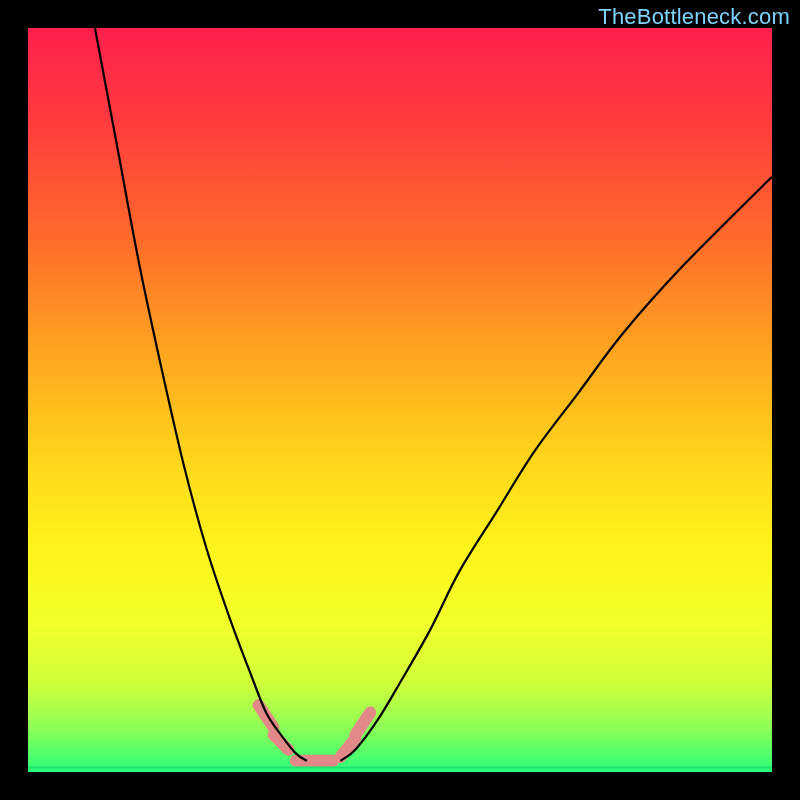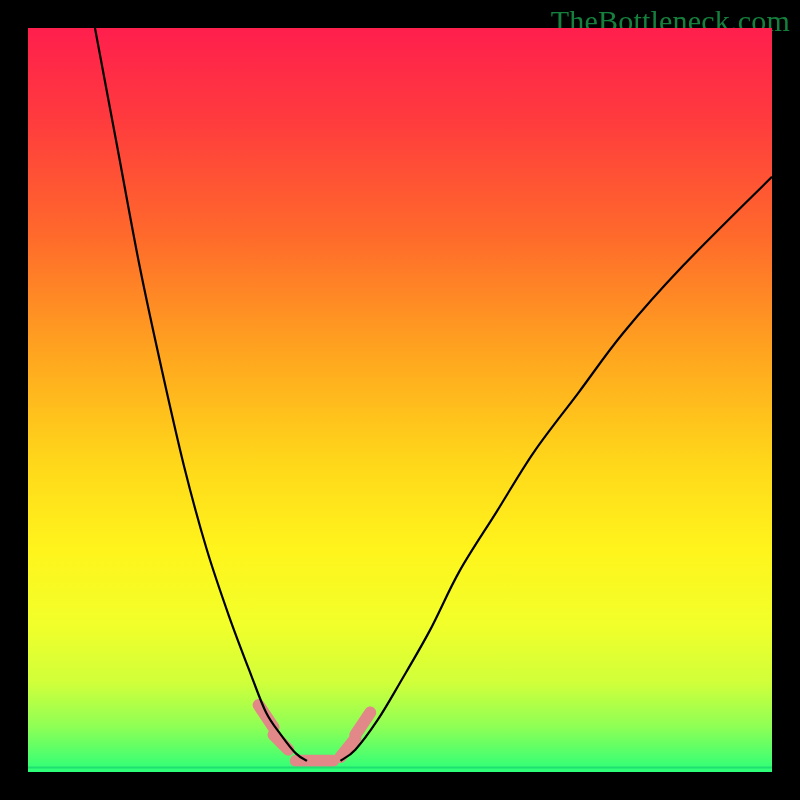--- a/index.html
+++ b/index.html
@@ -23,25 +23,24 @@
     position: absolute;
     left: 0;
     top: 0;
     width: 744px;
     height: 744px;
   }
   .watermark {
     position: absolute;
     top: 4px;
     right: 10px;
-    color: #15803d;
-    font-size: 30px;
+    color: #7dd3fc;
+    font-size: 22px;
     font-weight: 500;
     letter-spacing: 0.2px;
-    font-family: Liberation Serif, serif;
   }
 </style>
 </head>
 <body>
 
 <div class="watermark">TheBottleneck.com</div>
 
 <div class="frame">
   <svg class="plot" viewBox="0 0 744 744">
     <defs>

